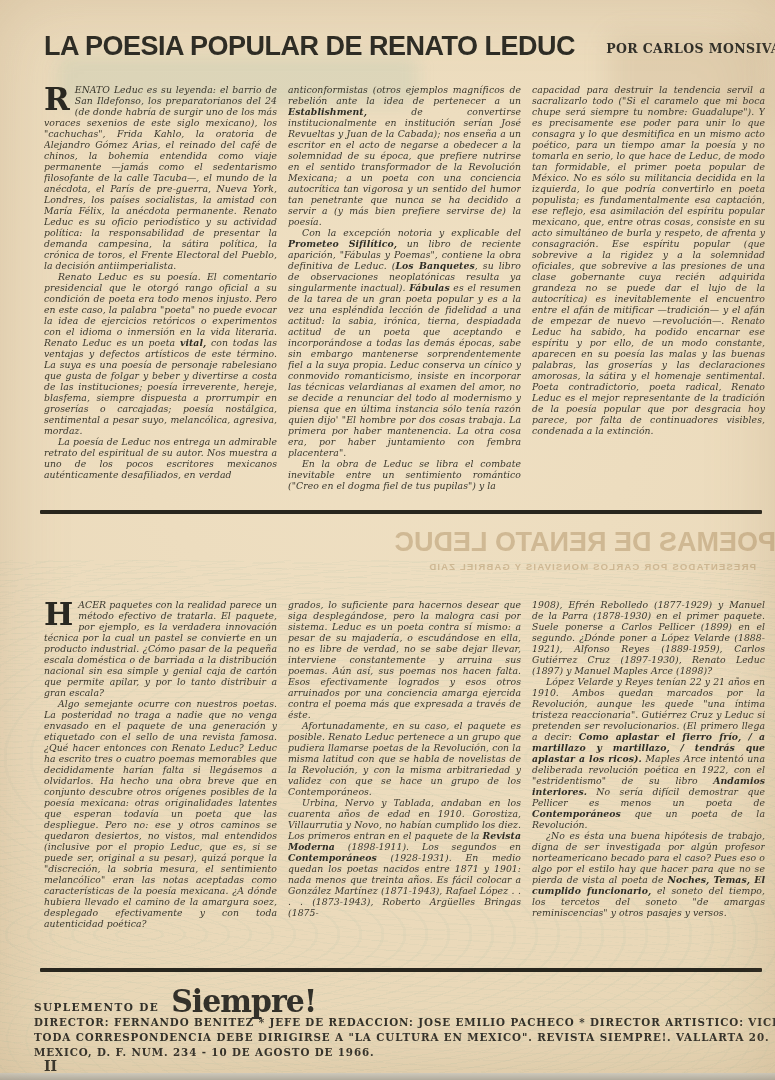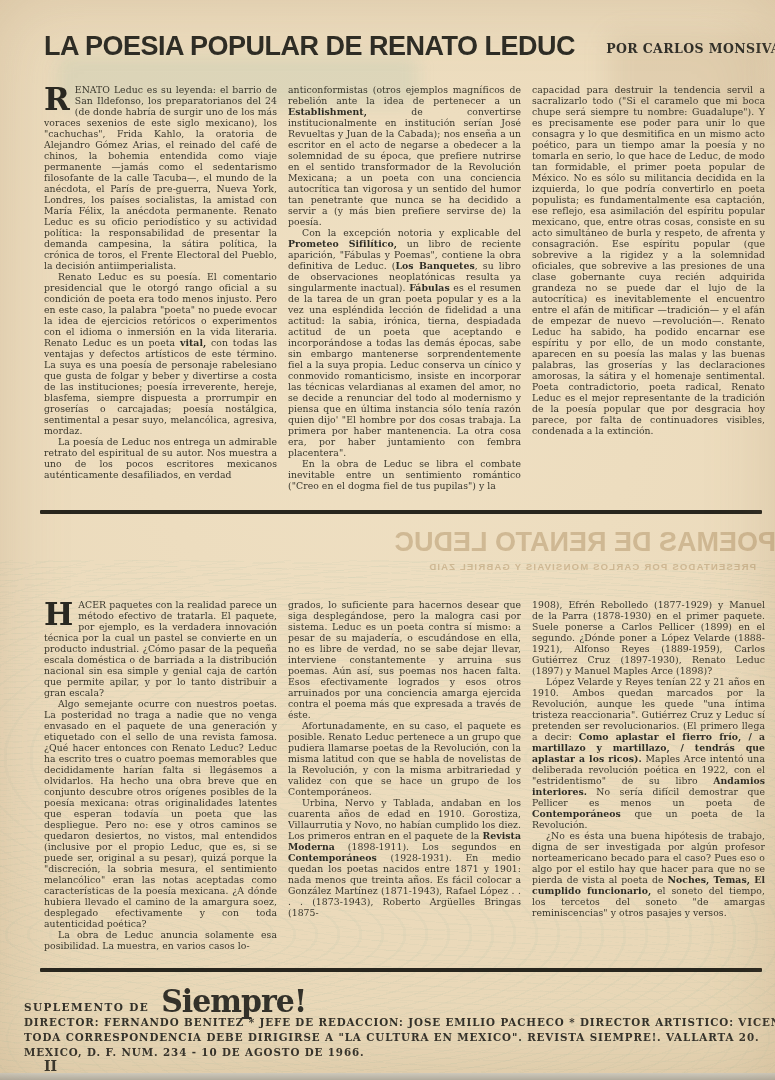--- a/index.html
+++ b/index.html
@@ -26,37 +26,37 @@
   .h1a{top:31px;} .h2a{top:539px;}
   .title{display:inline-block;font-family:"Liberation Sans",sans-serif;font-weight:bold;
          font-size:27px;letter-spacing:-.5px;color:#2d2c25;transform:scaleY(1.04);}
   .byline{display:inline-block;font-weight:bold;font-size:12.5px;letter-spacing:.4px;
           margin-left:26px;color:#302f28;vertical-align:2px;}
   
   .cols{position:absolute;left:44px;display:flex;gap:11px;}
   .c1{top:84px;height:420px;} .c2{top:599px;height:362px;}
   .col{width:233px;height:100%;overflow:hidden;text-align:justify;
        font-size:9.3px;line-height:11px;letter-spacing:.05px;color:#38362c;}
-  .para{margin:0;}
+  .para{margin:0;font-style:italic;}
   .para + .para{text-indent:14px;}
   .dropcap{float:left;font-weight:bold;font-size:31px;line-height:25px;
            padding:3px 5px 0 0;color:#2a2922;}
   b{font-weight:bold;color:#2e2d25;}
   
   .rule{position:absolute;left:40px;width:722px;height:4px;background:#28261e;border-radius:1px;}
   .r1{top:510px;} .r2{top:968px;}
   
   .ghost-next{position:absolute;top:527px;left:408px;width:368px;text-align:center;
               transform:scaleX(-1);color:rgba(178,148,104,.50);filter:blur(.5px);pointer-events:none;}
   .ghost-next .g1{font-family:"Liberation Sans",sans-serif;font-weight:bold;font-size:27px;
                   letter-spacing:0;white-space:nowrap;}
   .ghost-next .g2{font-family:"Liberation Sans",sans-serif;font-weight:bold;font-size:9.5px;
                   letter-spacing:1.2px;margin-top:3px;white-space:nowrap;}
   
-  .footer{position:absolute;left:24px;top:989px;width:722px;font-weight:bold;color:#33312a;}
+  .footer{position:absolute;left:34px;top:989px;width:722px;font-weight:bold;color:#33312a;}
   .f-line1{display:flex;align-items:baseline;gap:12px;white-space:nowrap;}
   .f-pre{font-size:10.5px;letter-spacing:1.4px;}
   .f-logo{font-size:30px;letter-spacing:-1px;line-height:24px;transform:scaleY(1.08);}
   .f-suf{font-size:10.5px;letter-spacing:1.6px;}
   .f-line{font-size:10.3px;letter-spacing:.9px;margin-top:3px;white-space:nowrap;}
   .pagenum{position:absolute;left:44px;top:1058px;font-size:14px;font-weight:bold;color:#34332b;}
   .bottom-edge{position:absolute;left:0;bottom:0;width:775px;height:7px;
                background:linear-gradient(#d4d2c7,#b5b2a6);}
 </style>
 </head>
@@ -100,21 +100,20 @@
     <div class="g1">POEMAS DE RENATO LEDUC</div>
     <div class="g2">PRESENTADOS POR CARLOS MONSIVAIS Y GABRIEL ZAID</div>
   </div>
 
   <div class="cols c2">
     <div class="col">
       <span class="dropcap">H</span>
       <div>
           <p class="para">ACER paquetes con la realidad parece un método efectivo de tratarla. El paquete, por ejemplo, es la verdadera innovación técnica por la cual un pastel se convierte en un producto industrial. ¿Cómo pasar de la pequeña escala doméstica o de barriada a la distribución nacional sin esa simple y genial caja de cartón que permite apilar, y por lo tanto distribuir a gran escala?</p>
           <p class="para">Algo semejante ocurre con nuestros poetas. La posteridad no traga a nadie que no venga envasado en el paquete de una generación y etiquetado con el sello de una revista famosa. ¿Qué hacer entonces con Renato Leduc? Leduc ha escrito tres o cuatro poemas memorables que decididamente harían falta si llegásemos a olvidarlos. Ha hecho una obra breve que en conjunto descubre otros orígenes posibles de la poesía mexicana: otras originalidades latentes que esperan todavía un poeta que las despliegue. Pero no: ese y otros caminos se quedaron desiertos, no vistos, mal entendidos (inclusive por el propio Leduc, que es, si se puede ser, original a su pesar), quizá porque la "discreción, la sobria mesura, el sentimiento melancólico" eran las notas aceptadas como características de la poesía mexicana. ¿A dónde hubiera llevado el camino de la amargura soez, desplegado efectivamente y con toda autenticidad poética?</p>
-          <p class="para">La obra de Leduc anuncia solamente esa posibilidad. La muestra, en varios casos lo-</p>
         </div>
     </div>
     <div class="col">
       <div>
           <p class="para">grados, lo suficiente para hacernos desear que siga desplegándose, pero la malogra casi por sistema. Leduc es un poeta contra sí mismo: a pesar de su majadería, o escudándose en ella, no es libre de verdad, no se sabe dejar llevar, interviene constantemente y arruina sus poemas. Aún así, sus poemas nos hacen falta. Esos efectivamente logrados y esos otros arruinados por una conciencia amarga ejercida contra el poema más que expresada a través de éste.</p>
           <p class="para">Afortunadamente, en su caso, el paquete es posible. Renato Leduc pertenece a un grupo que pudiera llamarse poetas de la Revolución, con la misma latitud con que se habla de novelistas de la Revolución, y con la misma arbitrariedad y validez con que se hace un grupo de los Contemporáneos.</p>
           <p class="para">Urbina, Nervo y Tablada, andaban en los cuarenta años de edad en 1910. Gorostiza, Villaurrutia y Novo, no habían cumplido los diez. Los primeros entran en el paquete de la <b>Revista Moderna</b> (1898-1911). Los segundos en <b>Contemporáneos</b> (1928-1931). En medio quedan los poetas nacidos entre 1871 y 1901: nada menos que treinta años. Es fácil colocar a González Martínez (1871-1943), Rafael López . . . . (1873-1943), Roberto Argüelles Bringas (1875-</p>
         </div>
     </div>
     <div class="col">

